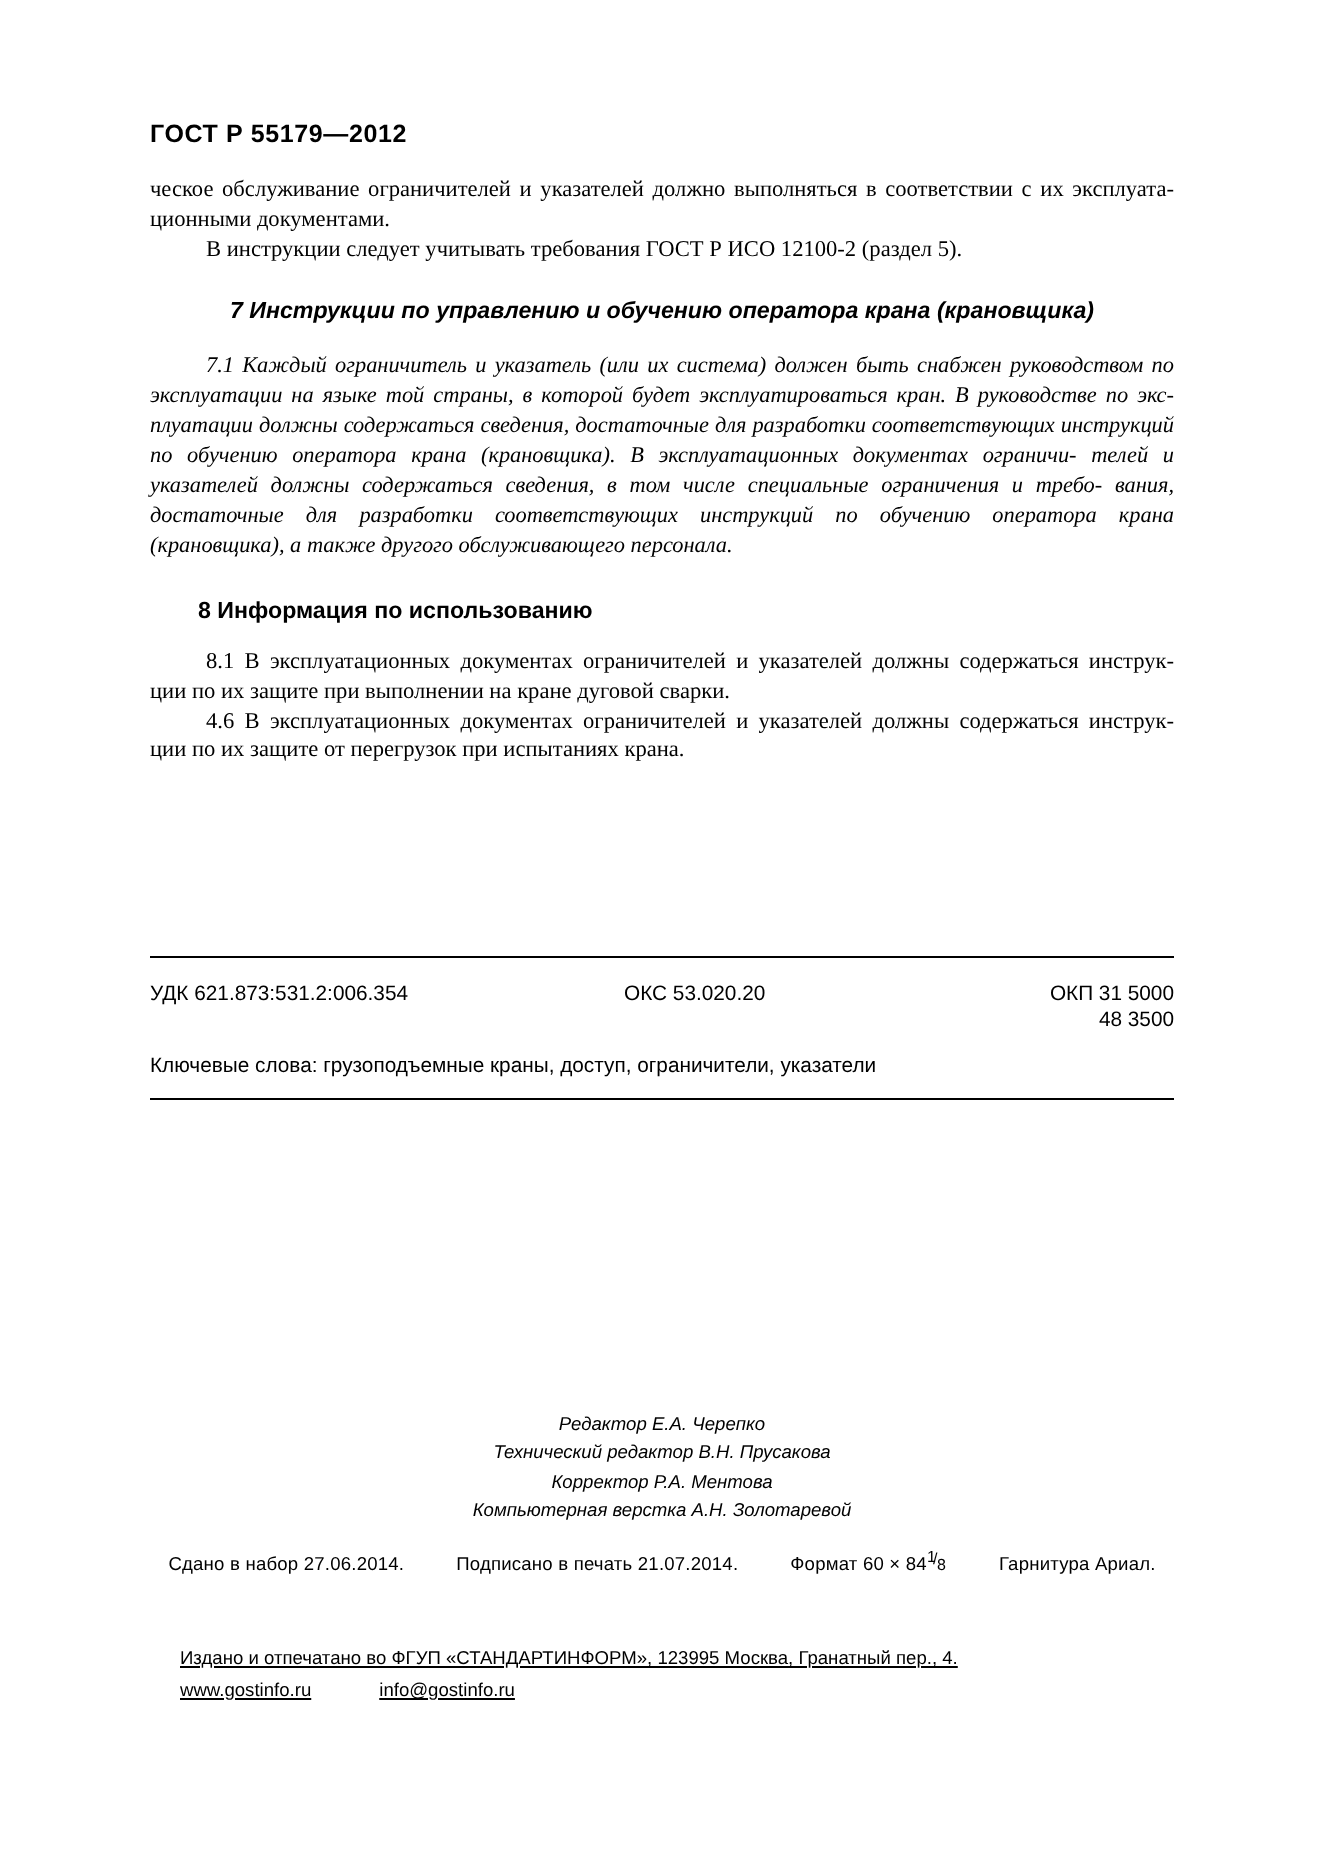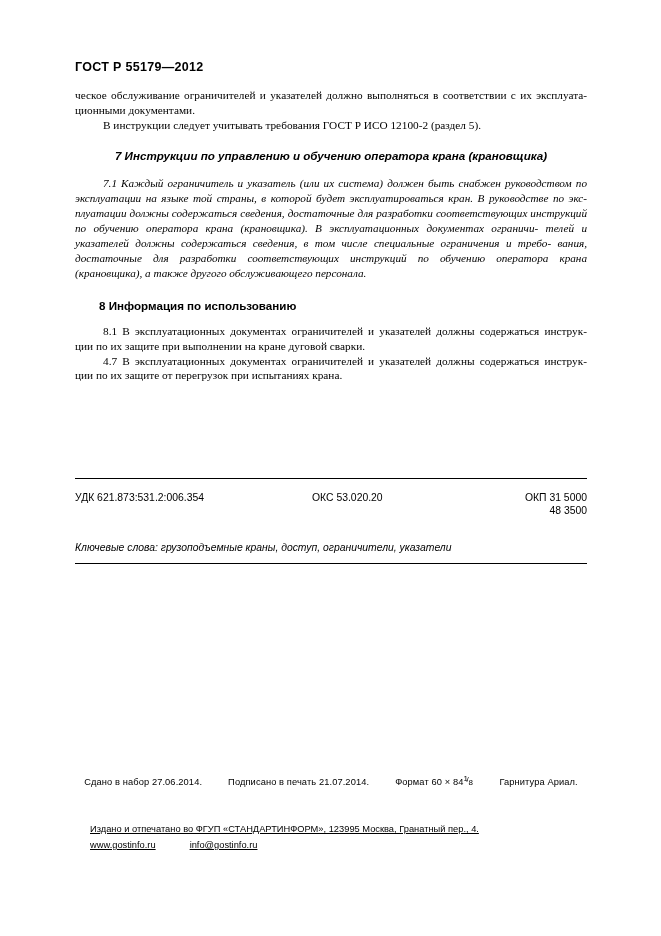--- a/index.html
+++ b/index.html
@@ -95,23 +95,22 @@
     margin-top: 13px;
   }
   .udk-left { position: absolute; left: 0; top: 0; }
   .udk-mid { position: absolute; left: 237px; top: 0; }
   .udk-right { position: absolute; right: 0; top: 0; text-align: right; }
   .udk-right2 { position: absolute; right: 0; top: 13px; text-align: right; }
 
   .keywords {
     font-family: "Liberation Sans", sans-serif;
     font-size: 10.4px;
-    margin-top: 18px;
+    margin-top: 4px;
     margin-bottom: 10px;
-    font-style: italic;
   }
 
   .imprint {
     position: absolute;
     left: 75px;
     top: 705px;
     width: 512px;
     text-align: center;
     font-family: "Liberation Sans", sans-serif;
     font-size: 9.3px;
@@ -183,36 +182,42 @@
     <p class="body-text">ческое обслуживание ограничителей и указателей должно выполняться в соответствии с их эксплуата- ционными документами.</p>
     <p class="body-text indent">В инструкции следует учитывать требования ГОСТ Р ИСО 12100-2 (раздел 5).</p>
 
     <div class="section-head">7  Инструкции по управлению и обучению оператора крана (крановщика)</div>
 
     <p class="italic-block">7.1  Каждый ограничитель и указатель (или их система) должен быть снабжен руководством по эксплуатации на языке той страны, в которой будет эксплуатироваться кран. В руководстве по экс- плуатации  должны  содержаться  сведения,  достаточные  для  разработки  соответствующих инструкций по обучению оператора крана (крановщика). В эксплуатационных документах ограничи- телей и указателей должны содержаться сведения, в том числе специальные ограничения и требо- вания, достаточные для разработки соответствующих инструкций по обучению оператора крана (крановщика), а также другого обслуживающего персонала.</p>
 
     <div class="section-head left">8  Информация по использованию</div>
 
     <p class="clause">8.1  В эксплуатационных документах ограничителей и указателей должны содержаться инструк- ции по их защите при выполнении на кране дуговой сварки.</p>
-    <p class="clause">4.7  В эксплуатационных документах ограничителей и указателей должны содержаться инструк- ции по их защите от перегрузок при испытаниях крана.</p>
+    <p class="clause">4.6  В эксплуатационных документах ограничителей и указателей должны содержаться инструк- ции по их защите от перегрузок при испытаниях крана.</p>
 
   </div>
 
   <div class="footer-block">
     <hr class="rule">
     <div class="udk-row">
       <span class="udk-left">УДК  621.873:531.2:006.354</span>
       <span class="udk-mid">ОКС  53.020.20</span>
       <span class="udk-right">ОКП  31 5000</span>
       <span class="udk-right2">48 3500</span>
     </div>
     <div class="keywords">Ключевые слова:   грузоподъемные краны, доступ, ограничители, указатели</div>
     <hr class="rule">
   </div>
 
+  <div class="imprint">
+    <div class="line ital">Редактор  Е.А. Черепко</div>
+    <div class="line ital">Технический редактор В.Н. Прусакова</div>
+    <div class="line ital">Корректор Р.А. Ментова</div>
+    <div class="line ital">Компьютерная верстка  А.Н. Золотаревой</div>
+  </div>
 
   <div class="print-info">
     <span class="print-row1">
       <span>Сдано в набор  27.06.2014.</span><span class="sp"></span><span>Подписано в печать 21.07.2014.</span><span class="sp"></span><span>Формат 60 × 84</span><span class="frac"><span class="num">1</span><span class="slash">/</span><span class="den">8</span></span><span class="sp"></span><span>Гарнитура Ариал.</span>
     </span>
   </div>
 
   <div class="publisher">
     <div class="line">Издано и отпечатано во ФГУП «СТАНДАРТИНФОРМ», 123995 Москва, Гранатный пер., 4.</div>
     <div class="web">

